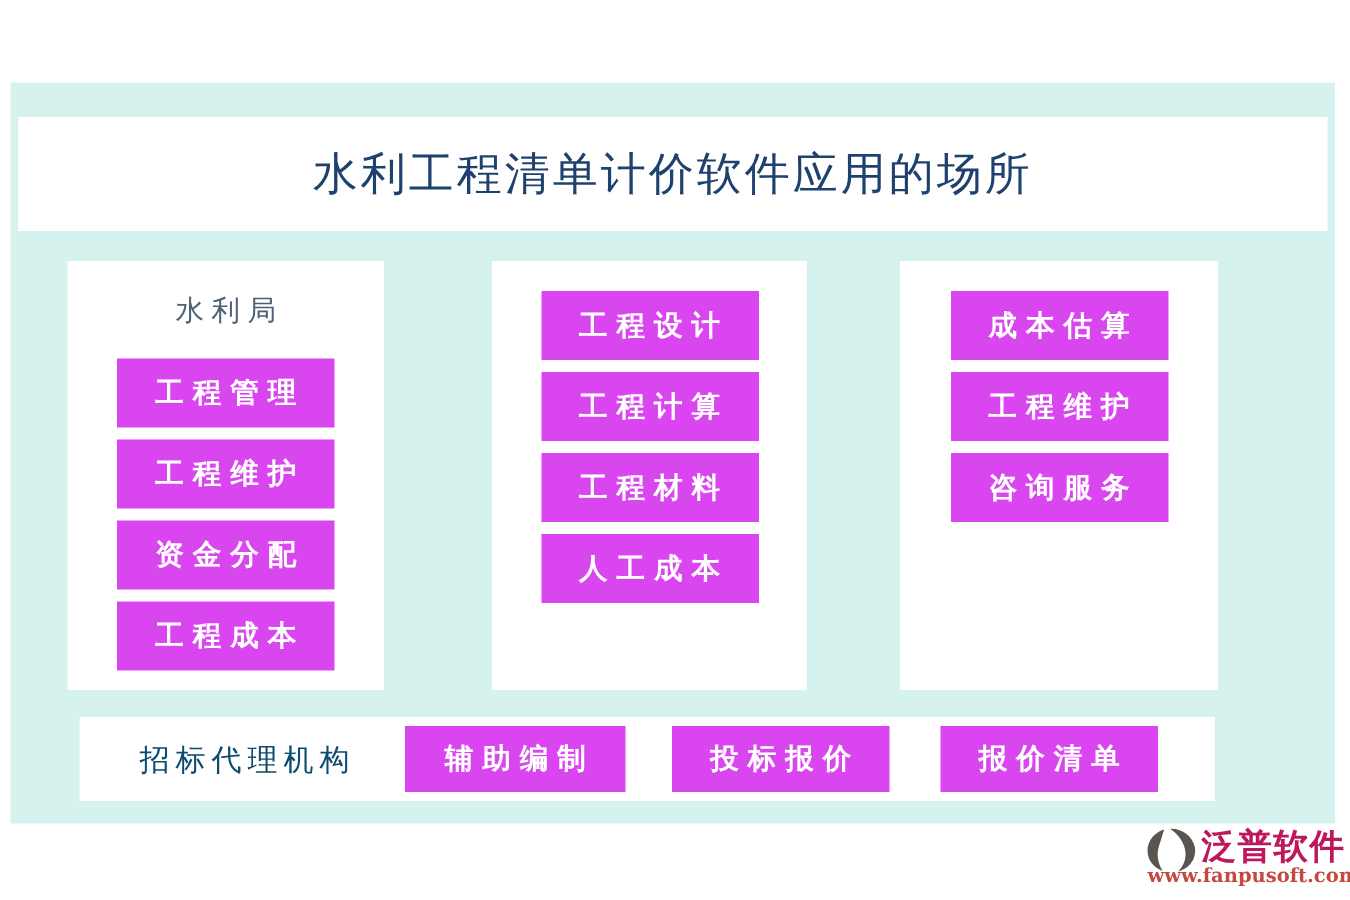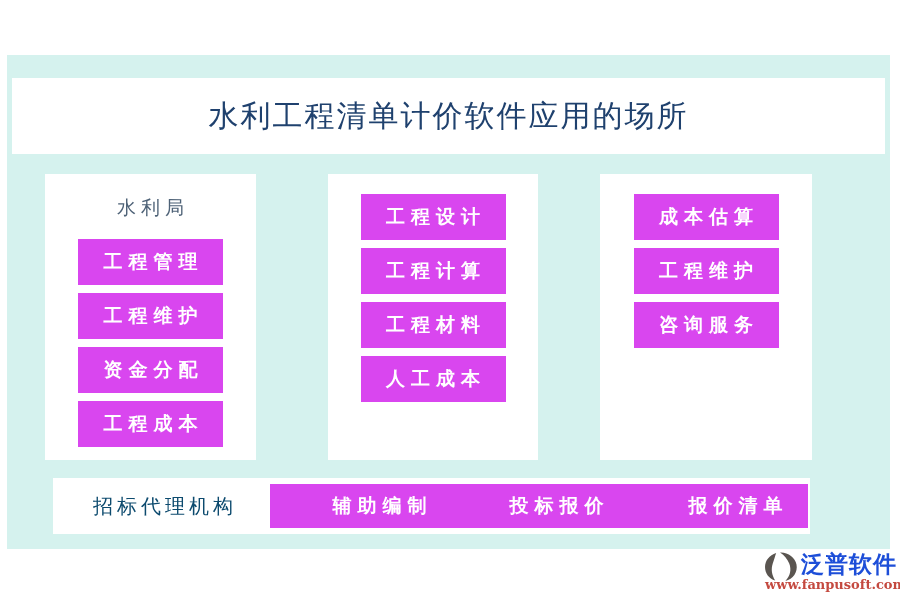--- a/index.html
+++ b/index.html
@@ -40,31 +40,31 @@
   }
   .column .btn { margin-bottom:8px; }
   .bottom-bar {
     position:absolute; left:46px; top:423px; width:757px; height:56px;
     background:#ffffff;
   }
   .bottom-label {
     position:absolute; left:40px; top:0; height:56px; line-height:56px;
     font-size:20px; color:#0c4a6e; letter-spacing:4px; white-space:nowrap;
   }
-  .bottom-btn { position:absolute; top:6px; height:44px;padding-left:36px; }
+  .bottom-btn { position:absolute; top:6px; height:44px; }
   .bottom-btn.b1 { left:217px; width:147px; }
   .bottom-btn.b2 { left:395px; width:145px; }
   .bottom-btn.b3 { left:574px; width:145px; }
   .footer {
     position:absolute; left:763px; top:550px; width:132px; height:46px;
   }
   .footer-logo { position:absolute; left:0; top:1px; width:36px; height:31px; }
   .footer-brand {
     position:absolute; left:38px; top:-1px; font-size:23px; font-weight:700;
-    color:#1d4ed8; letter-spacing:1px; white-space:nowrap;
+    color:#be185d; letter-spacing:1px; white-space:nowrap;
   }
   .footer-url {
     position:absolute; left:2px; top:27px; font-size:13px; font-weight:700;
     color:#c4493f; white-space:nowrap;
   }
 </style>
 </head>
 <body>
 
 <div class="canvas">

